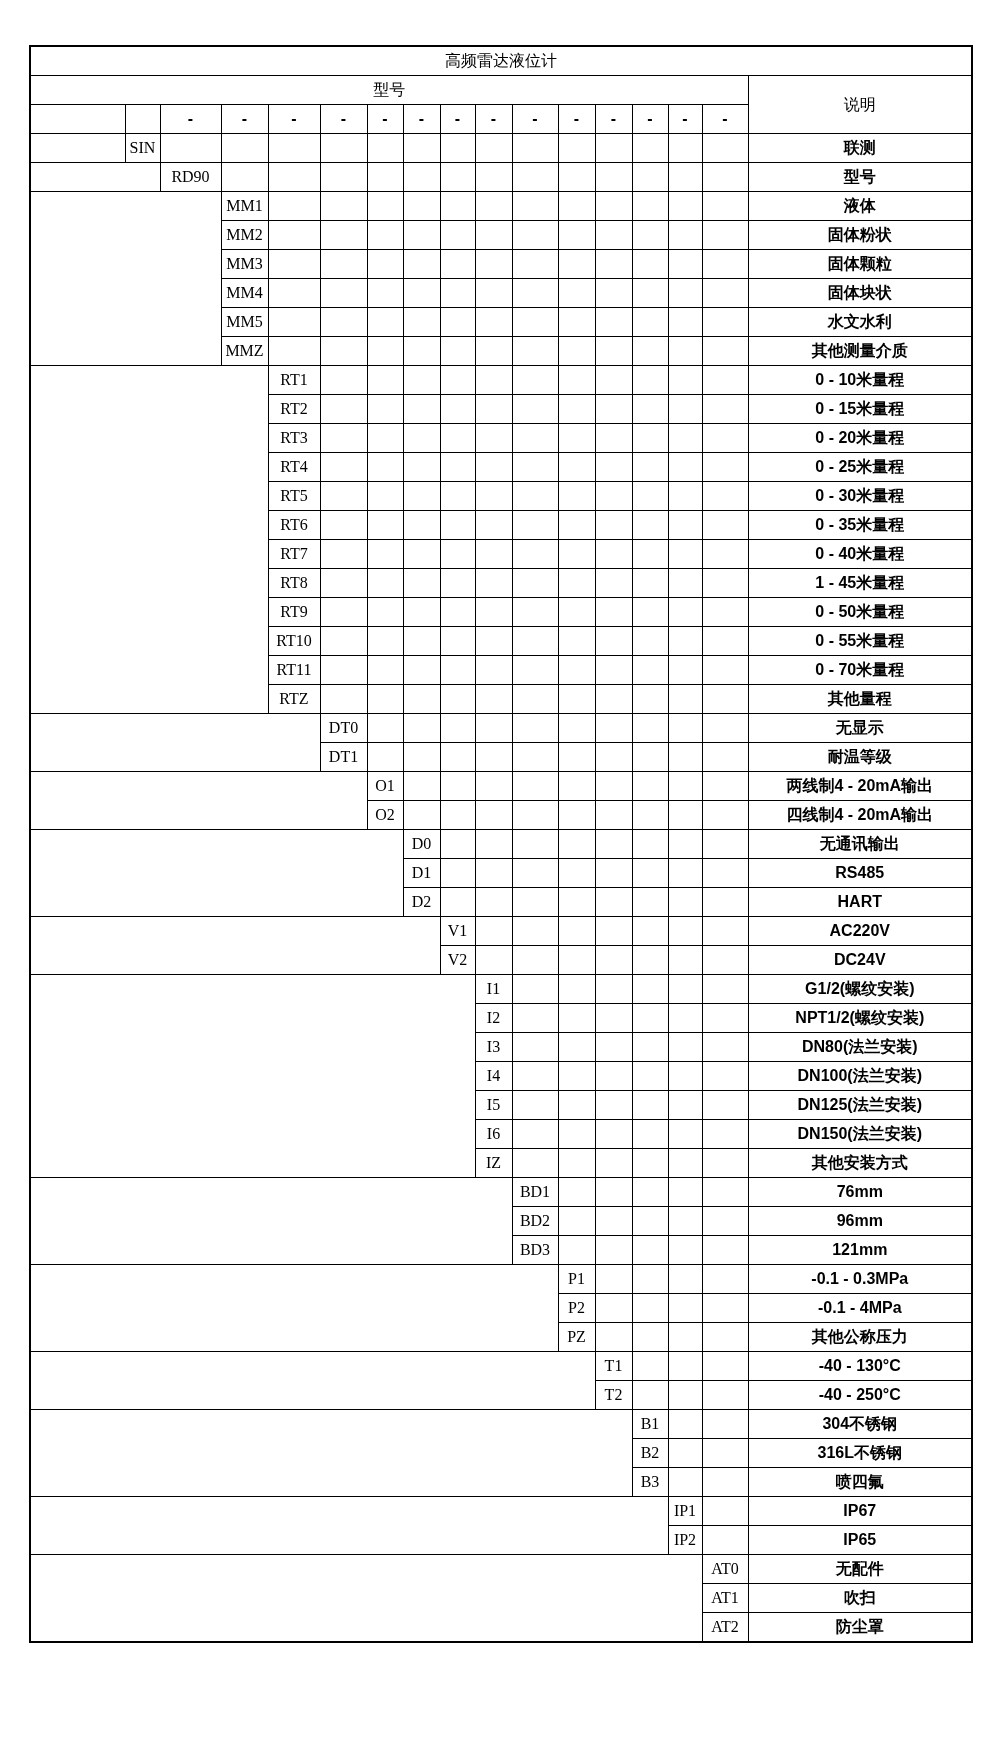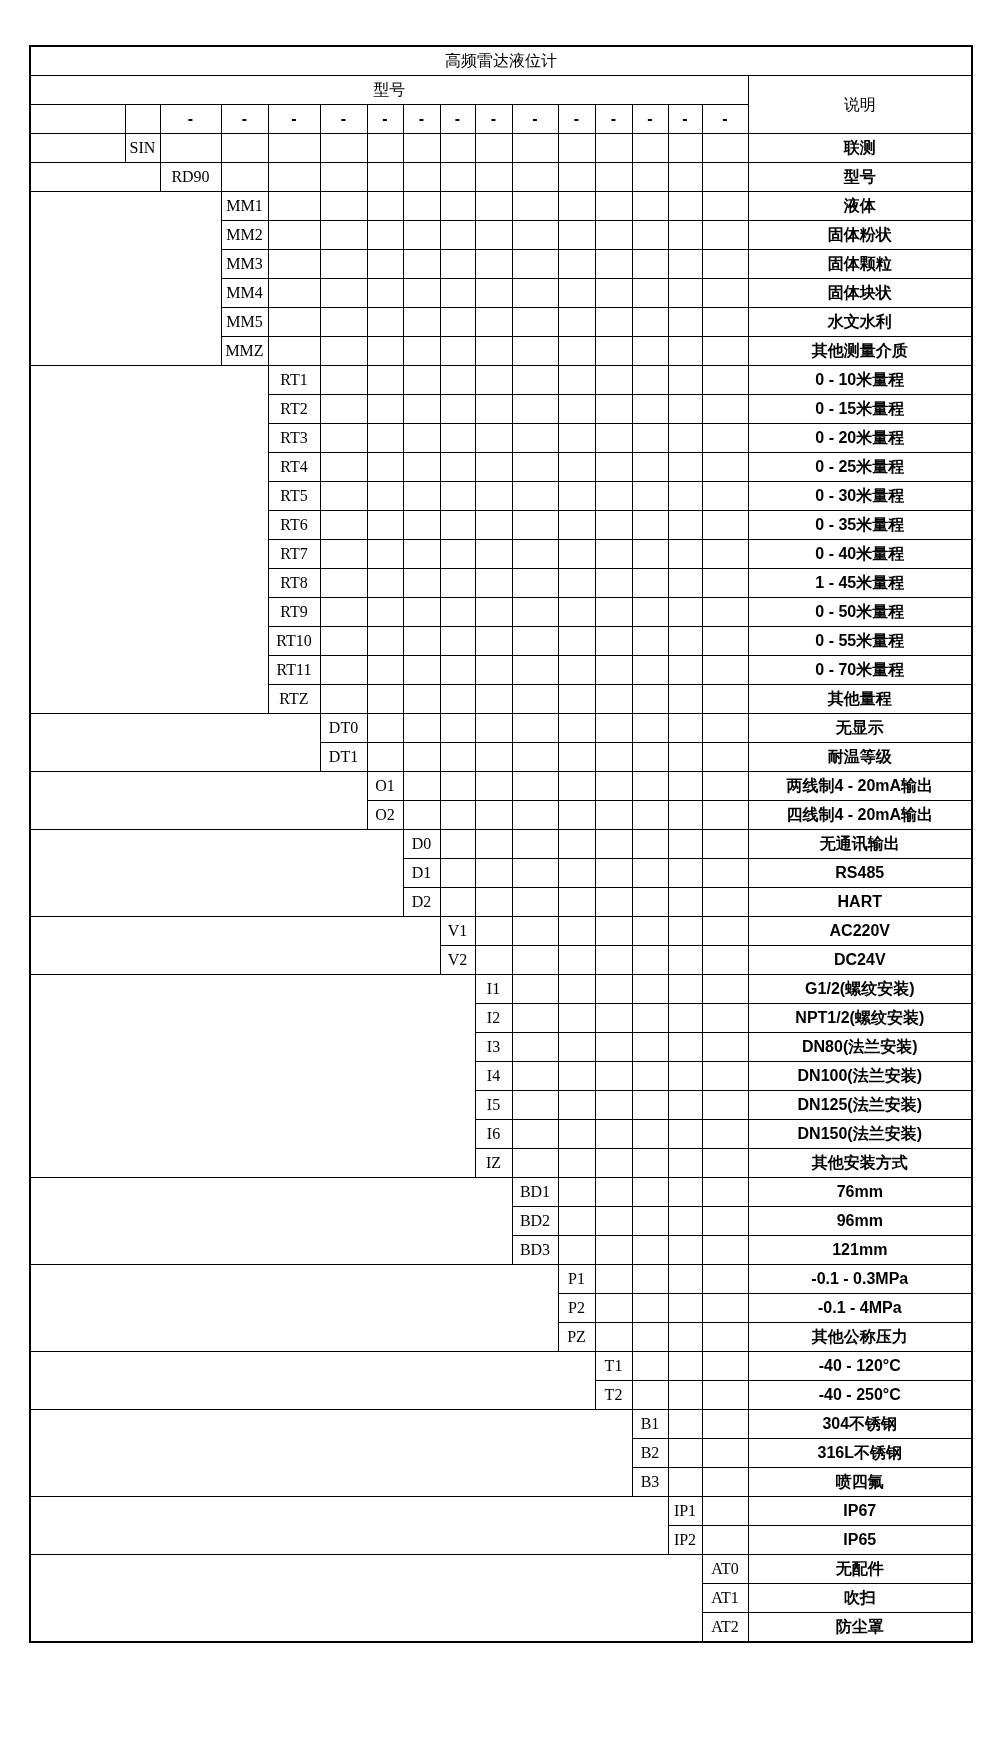--- a/index.html
+++ b/index.html
@@ -644,21 +644,21 @@
           <td class="spacer"></td>
           <td class="spacer"></td>
           <td class="desc">其他公称压力</td>
         </tr>
         <tr>
           <td class="cat" colspan="12" rowspan="2">耐温等级</td>
           <td class="code">T1</td>
           <td class="spacer"></td>
           <td class="spacer"></td>
           <td class="spacer"></td>
-          <td class="desc">-40 - 120°C</td>
+          <td class="desc">-40 - 130°C</td>
         </tr>
         <tr>
           <td class="code">T2</td>
           <td class="spacer"></td>
           <td class="spacer"></td>
           <td class="spacer"></td>
           <td class="desc">-40 - 250°C</td>
         </tr>
         <tr>
           <td class="cat" colspan="13" rowspan="3">本体材质</td>

